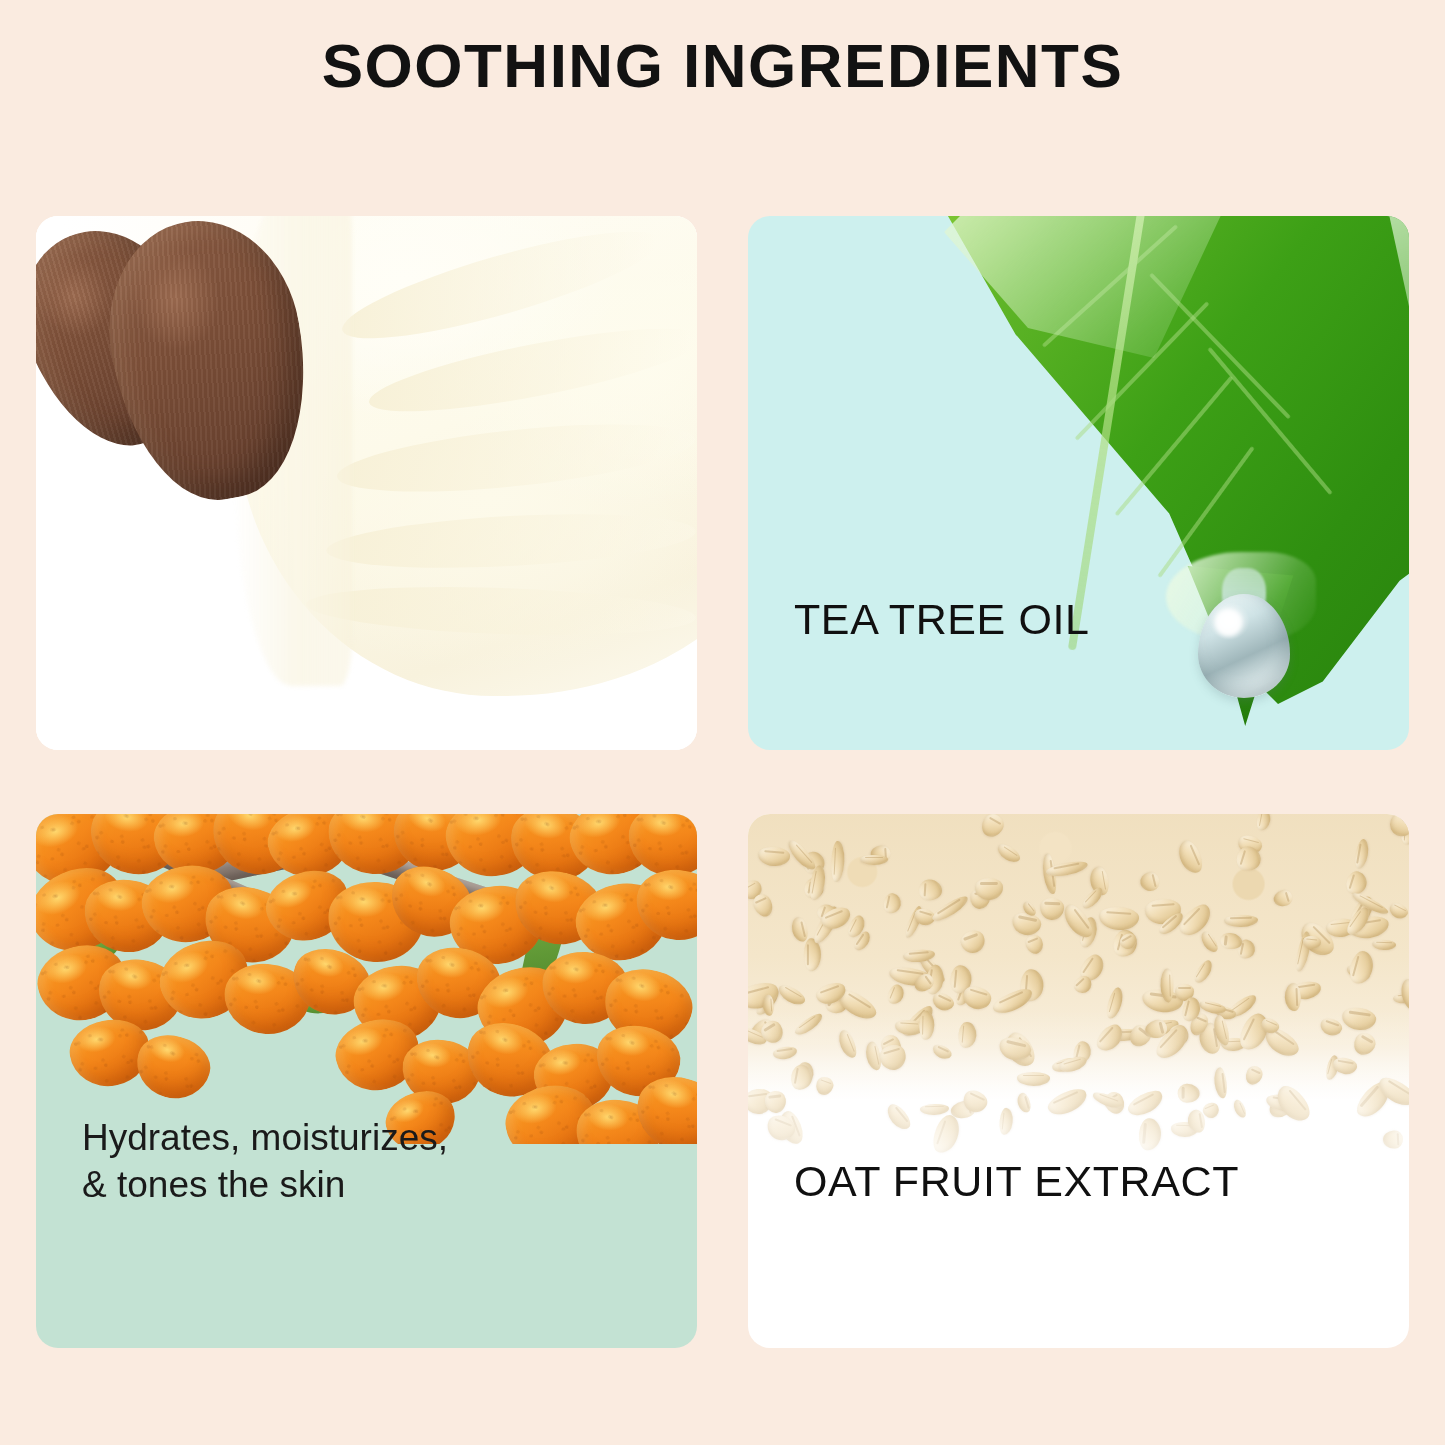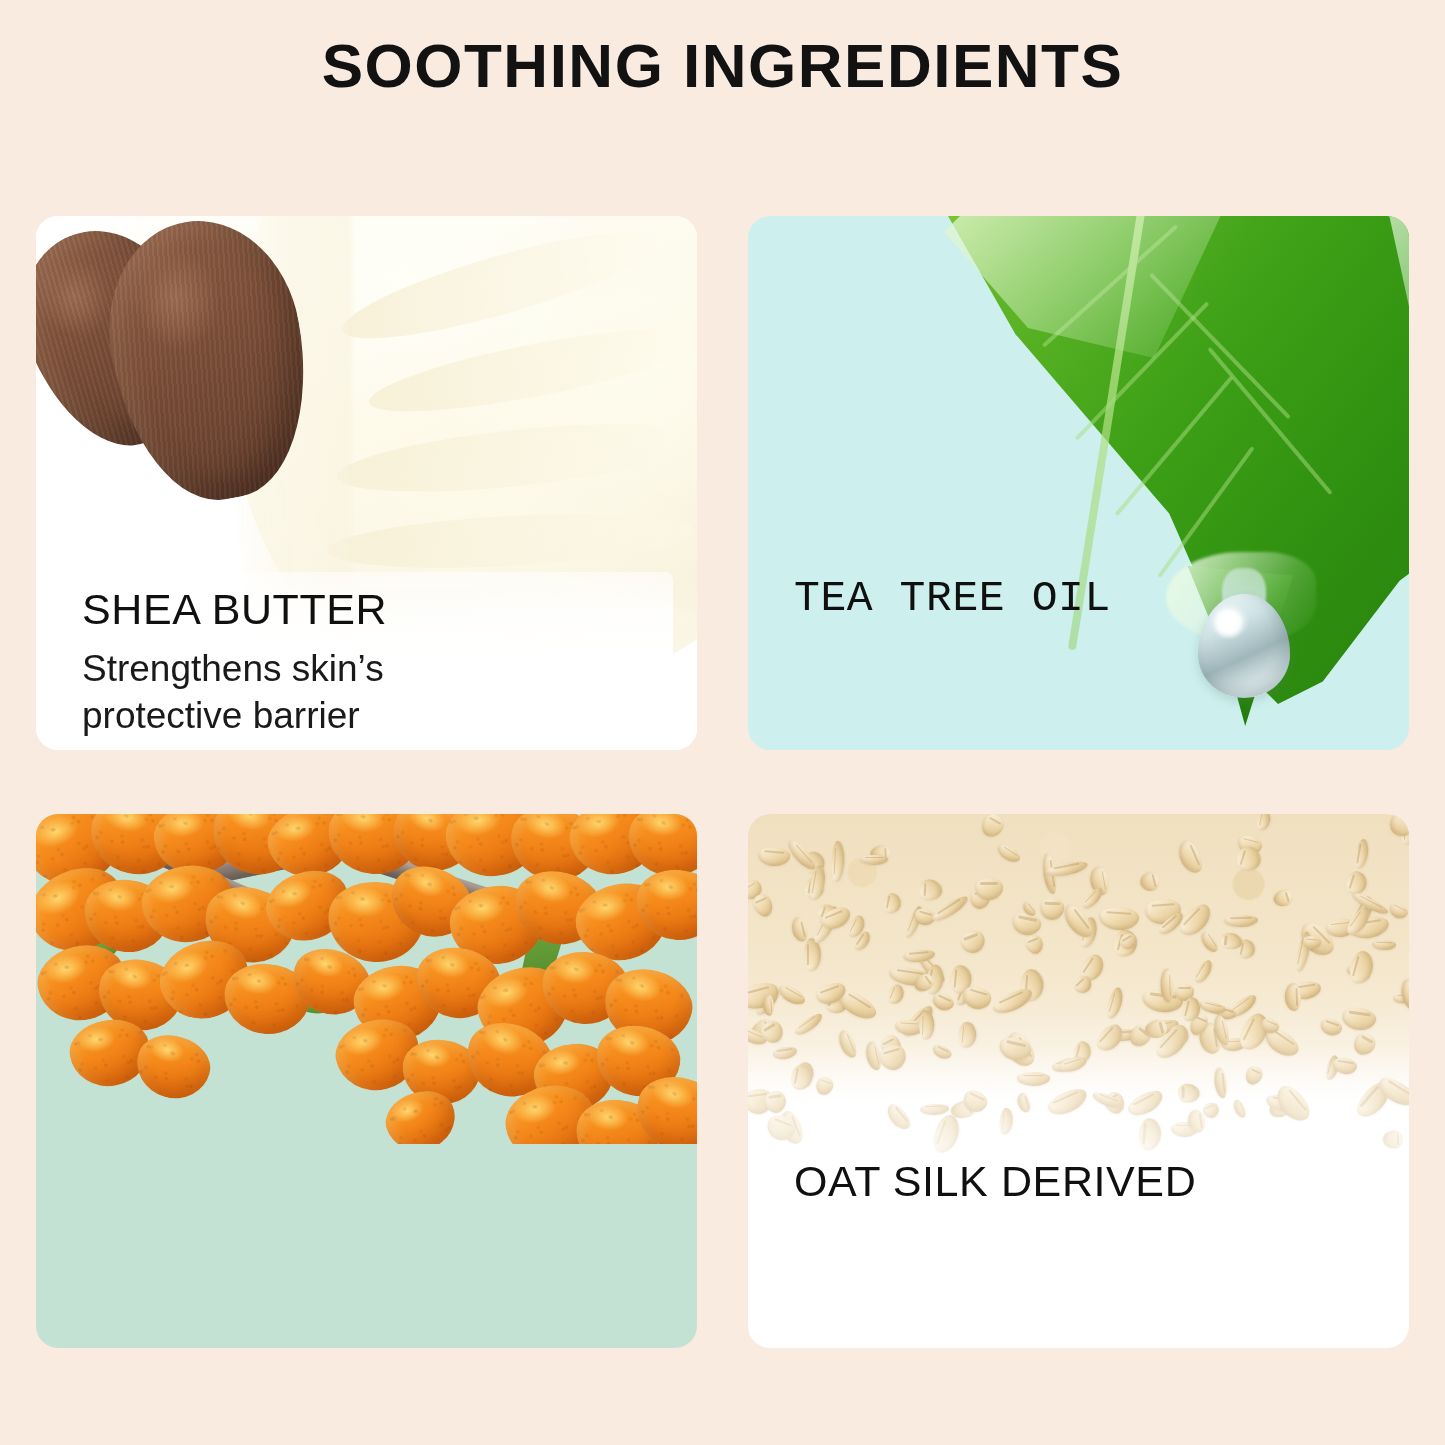--- a/index.html
+++ b/index.html
@@ -53,21 +53,21 @@
     white-space:pre-line;
   }
   .cap-body{
     color:#1a1a1a;
     font-size:37px;
     line-height:47px;
     margin-top:10px;
     white-space:pre-line;
   }
   .c0 .caption{top:356px;}
-  .c1 .caption{top:357px;font-family:Liberation Mono, monospace;}
+  .c1 .caption{top:378px;}
   .c2 .caption{top:290px;}
   .c3 .caption{top:342px;}
 
   
   .shea-bg{
     position:absolute;inset:0;
     background:
       radial-gradient(120% 85% at 78% 8%, #fffdf4 0%, #fffdf6 36%, #ffffff 62%),
       #ffffff;
   }
@@ -257,25 +257,20 @@
       <div class="shea-swirl sw4"></div>
       <div class="shea-swirl sw5"></div>
       <div class="shea-edge"></div>
       <div class="nut-shadow"></div>
       <div class="nut nut-a">
           <div class="nut-grain"></div>
         </div>
       <div class="nut nut-b">
           <div class="nut-grain"></div>
         </div>
-    </div>
-    <div class="caption">
-      <div class="cap-title">SHEA BUTTER</div>
-      <div class="cap-body">Strengthens skin’s
-protective barrier</div>
     </div>
   </div>
 
   <div class="card c1">
     <div class="photo leaf-wrap">
       <div class="leaf-main"></div>
       <div class="leaf-vein"></div>
       <div class="leaf-vein-s lv1"></div>
       <div class="leaf-vein-s lv2"></div>
       <div class="leaf-vein-s lv3"></div>
@@ -343,20 +338,22 @@
         <div class="berry" style="left: 366px; top: 226px; width: 78px; height: 64px; transform: rotate(8deg);"></div>
         <div class="berry" style="left: 430px; top: 210px; width: 86px; height: 72px; transform: rotate(18deg);"></div>
         <div class="berry" style="left: 498px; top: 230px; width: 80px; height: 66px; transform: rotate(-6deg);"></div>
         <div class="berry" style="left: 560px; top: 212px; width: 84px; height: 70px; transform: rotate(10deg);"></div>
         <div class="berry" style="left: 470px; top: 272px; width: 90px; height: 76px; transform: rotate(-12deg);"></div>
         <div class="berry" style="left: 540px; top: 286px; width: 84px; height: 70px; transform: rotate(6deg);"></div>
         <div class="berry" style="left: 600px; top: 264px; width: 88px; height: 72px; transform: rotate(16deg);"></div>
         <div class="berry" style="left: 350px; top: 278px; width: 70px; height: 58px; transform: rotate(-18deg);"></div>
       </div>
     <div class="caption">
+      <div class="cap-body">Hydrates, moisturizes,
+&amp; tones the skin</div>
     </div>
   </div>
 
   <div class="card c3">
     <div class="photo oat-field" id="oatHost">
       <div class="oat-mass"></div>
       <div class="flake" style="left: 322.745px; top: 230.079px; width: 22.3434px; height: 16.6481px; transform: rotate(-75.8596deg);"></div>
         <div class="flake" style="left: 358.666px; top: 215.037px; width: 33.4711px; height: 12.3697px; transform: rotate(-2.29398deg);"></div>
         <div class="flake" style="left: 281.41px; top: 53.5763px; width: 41.217px; height: 11.8115px; transform: rotate(82.0262deg);"></div>
         <div class="flake" style="left: 140.674px; top: 154.117px; width: 41.6261px; height: 16.6848px; transform: rotate(8.46914deg);"></div>
@@ -528,17 +525,17 @@
         <div class="flake" style="left: 431.135px; top: 187.017px; width: 24.3477px; height: 16.5275px; transform: rotate(-76.2894deg);"></div>
         <div class="flake" style="left: 24.6976px; top: 232.577px; width: 24.1987px; height: 11.9237px; transform: rotate(-8.29321deg);"></div>
         <div class="flake" style="left: 111.785px; top: 41.1178px; width: 27.7373px; height: 10.2693px; transform: rotate(-0.183642deg);"></div>
         <div class="flake" style="left: 181.768px; top: 89.0709px; width: 40.8789px; height: 12.3031px; transform: rotate(-32.2593deg);"></div>
         <div class="flake" style="left: 251.068px; top: 224.017px; width: 31.5245px; height: 22.2845px; transform: rotate(13.2577deg);"></div>
         <div class="flake" style="left: 598.939px; top: 33.8657px; width: 29.9321px; height: 12.2299px; transform: rotate(-79.9892deg);"></div>
         <div class="flake" style="left: 164.015px; top: 204.221px; width: 29.1107px; height: 14.5415px; transform: rotate(-88.7315deg);"></div>
         <div class="oat-fade"></div>
     </div>
     <div class="caption">
-      <div class="cap-title">OAT SILK DERIVED</div>
+      <div class="cap-title">OAT FRUIT EXTRACT</div>
     </div>
   </div>
 
 </div>
 
 </body></html>

